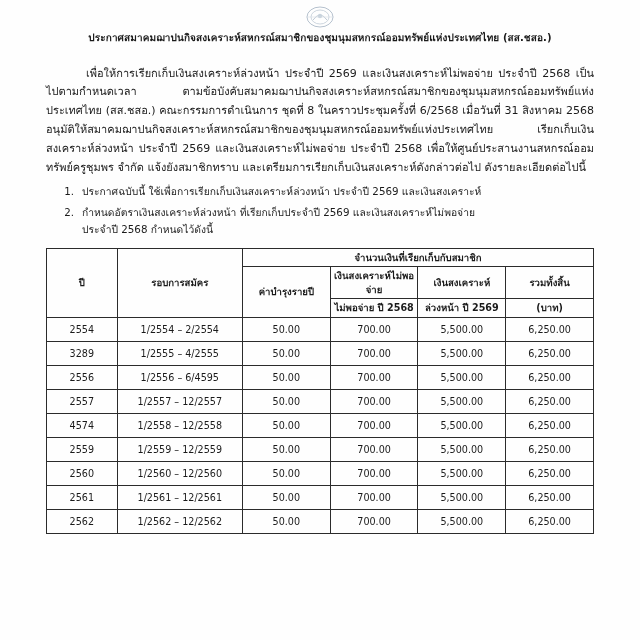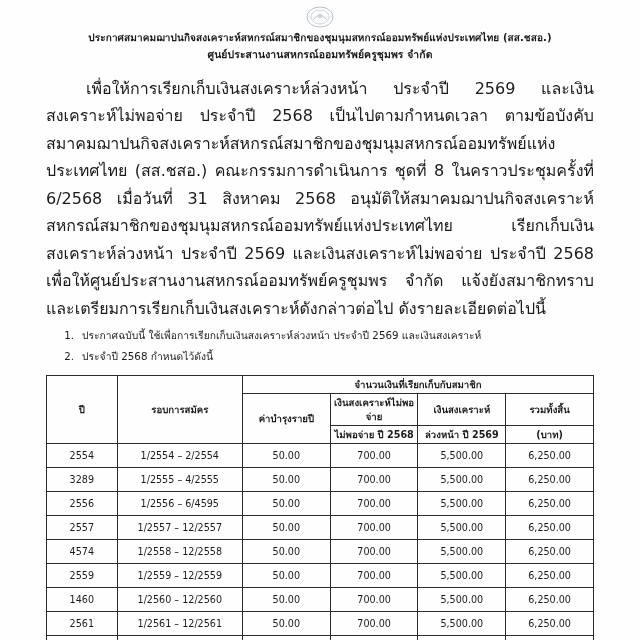--- a/index.html
+++ b/index.html
@@ -40,22 +40,22 @@
   }
   .header-line {
     font-size: 10px;
     font-weight: bold;
     letter-spacing: 0.1px;
     white-space: nowrap;
   }
   .header-line.l2 { font-size: 10.4px; }
   .header-line.l3 { font-size: 10.4px; }
   .body-text {
-    margin-top: 13px;
-    font-size: 16px;
+    margin-top: 19px;
+    font-size: 11px;
     line-height: 1.72;
     text-align: justify;
     text-justify: inter-word;
   }
   .body-text p { margin: 0; }
   .indent { text-indent: 40px; }
   .list {
     margin-top: 5px;
     font-size: 10.3px;
     line-height: 1.72;
@@ -115,37 +115,37 @@
       <ellipse cx="20" cy="11" rx="13" ry="10" fill="none" stroke="#7a8fa6" stroke-width="1"></ellipse>
       <ellipse cx="20" cy="11" rx="9" ry="7" fill="none" stroke="#8fa2b5" stroke-width="0.8"></ellipse>
       <path d="M13 14 Q20 4 27 14" fill="none" stroke="#6d87a0" stroke-width="0.8"></path>
       <circle cx="20" cy="10" r="2.2" fill="#9db0c2"></circle>
       <path d="M6 11 h28" stroke="#b6c4d2" stroke-width="0.6"></path>
     </svg>
   </div>
 
   <div class="header">
     <div class="header-line l1">ประกาศสมาคมฌาปนกิจสงเคราะห์สหกรณ์สมาชิกของชุมนุมสหกรณ์ออมทรัพย์แห่งประเทศไทย (สส.ชสอ.)</div>
-    <div class="header-line l2">ศูนย์ประสานงานสหกรณ์ออมทรัพย์ครูชุมพร จำกัด</div>
   </div>
 
   <div class="body-text">
     <p class="indent">เพื่อให้การเรียกเก็บเงินสงเคราะห์ล่วงหน้า ประจำปี 2569 และเงินสงเคราะห์ไม่พอจ่าย ประจำปี 2568 เป็นไปตามกำหนดเวลา ตามข้อบังคับสมาคมฌาปนกิจสงเคราะห์สหกรณ์สมาชิกของชุมนุมสหกรณ์ออมทรัพย์แห่งประเทศไทย (สส.ชสอ.) คณะกรรมการดำเนินการ ชุดที่ 8 ในคราวประชุมครั้งที่ 6/2568 เมื่อวันที่ 31 สิงหาคม 2568 อนุมัติให้สมาคมฌาปนกิจสงเคราะห์สหกรณ์สมาชิกของชุมนุมสหกรณ์ออมทรัพย์แห่งประเทศไทย เรียกเก็บเงินสงเคราะห์ล่วงหน้า ประจำปี 2569 และเงินสงเคราะห์ไม่พอจ่าย ประจำปี 2568 เพื่อให้ศูนย์ประสานงานสหกรณ์ออมทรัพย์ครูชุมพร จำกัด แจ้งยังสมาชิกทราบ และเตรียมการเรียกเก็บเงินสงเคราะห์ดังกล่าวต่อไป ดังรายละเอียดต่อไปนี้</p>
   </div>
 
   <div class="list">
     <div class="list-item">
       <div class="list-num">1.</div>
       <div class="list-body">
         <span class="sub">ประกาศฉบับนี้ ใช้เพื่อการเรียกเก็บเงินสงเคราะห์ล่วงหน้า ประจำปี 2569 และเงินสงเคราะห์</span>
       </div>
     </div>
     <div class="list-item">
       <div class="list-num">2.</div>
       <div class="list-body">
+        <span class="sub">กำหนดอัตราเงินสงเคราะห์ล่วงหน้า ที่เรียกเก็บประจำปี 2569 และเงินสงเคราะห์ไม่พอจ่าย</span>
         <span class="sub">ประจำปี 2568 กำหนดไว้ดังนี้</span>
       </div>
     </div>
   </div>
 
   <table class="fee">
     <thead>
       <tr>
         <th class="c-year" rowspan="3">ปี</th>
         <th class="c-round" rowspan="3">รอบการสมัคร</th>
@@ -206,21 +206,21 @@
       </tr>
       <tr>
         <td>2559</td>
         <td class="nowrap">1/2559 – 12/2559</td>
         <td>50.00</td>
         <td>700.00</td>
         <td>5,500.00</td>
         <td>6,250.00</td>
       </tr>
       <tr>
-        <td>1460</td>
+        <td>2560</td>
         <td class="nowrap">1/2560 – 12/2560</td>
         <td>50.00</td>
         <td>700.00</td>
         <td>5,500.00</td>
         <td>6,250.00</td>
       </tr>
       <tr>
         <td>2561</td>
         <td class="nowrap">1/2561 – 12/2561</td>
         <td>50.00</td>

